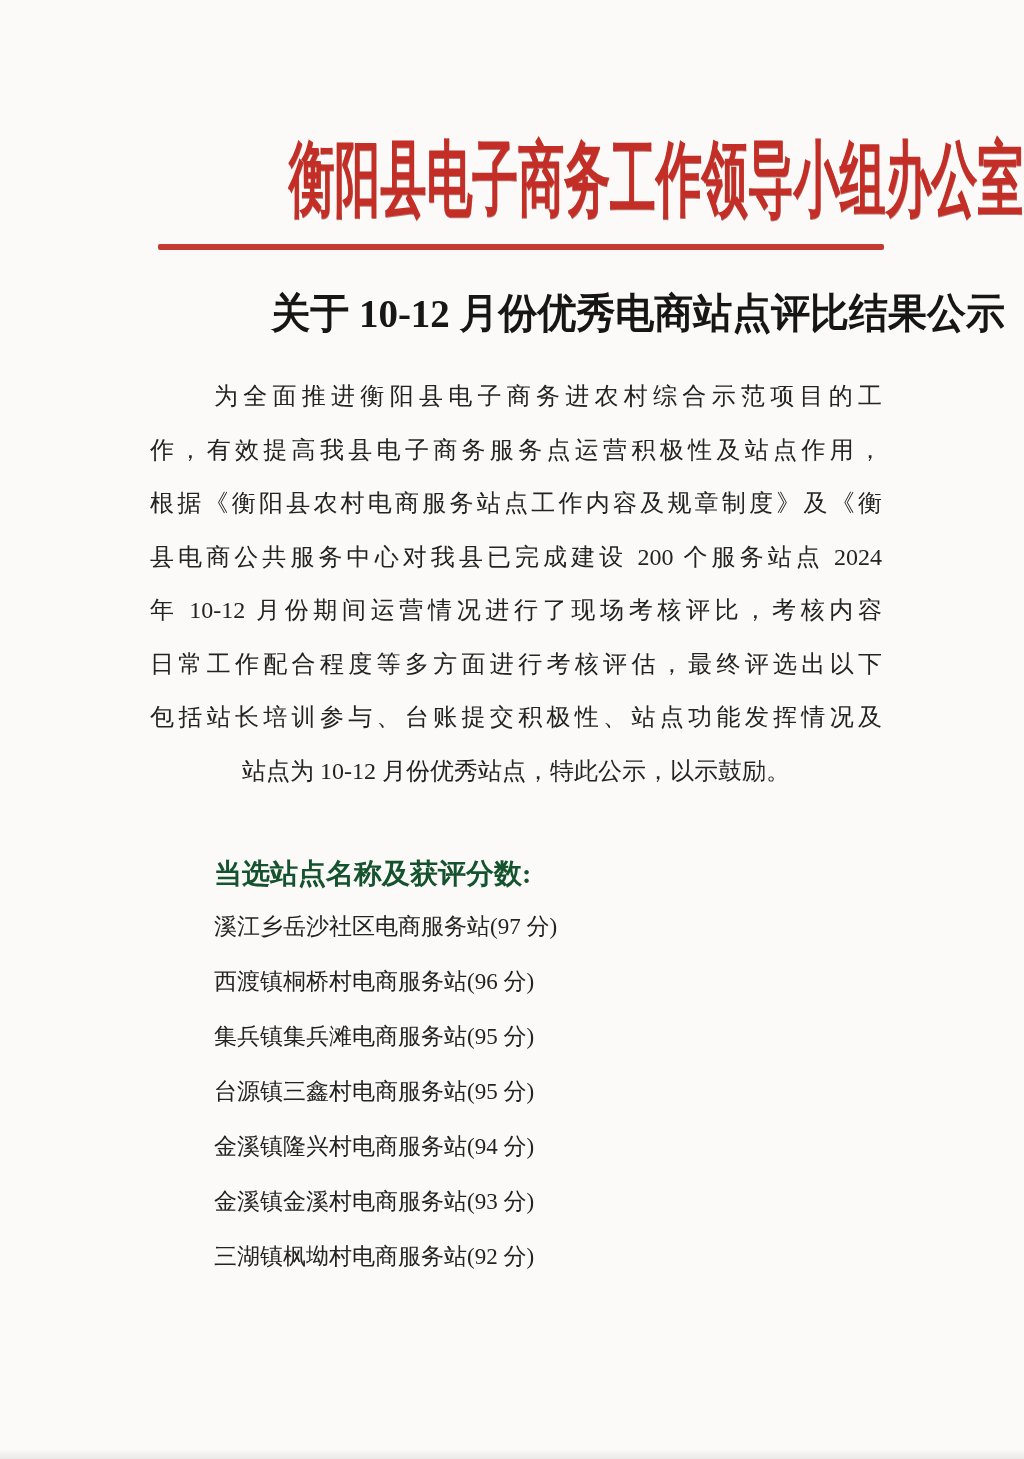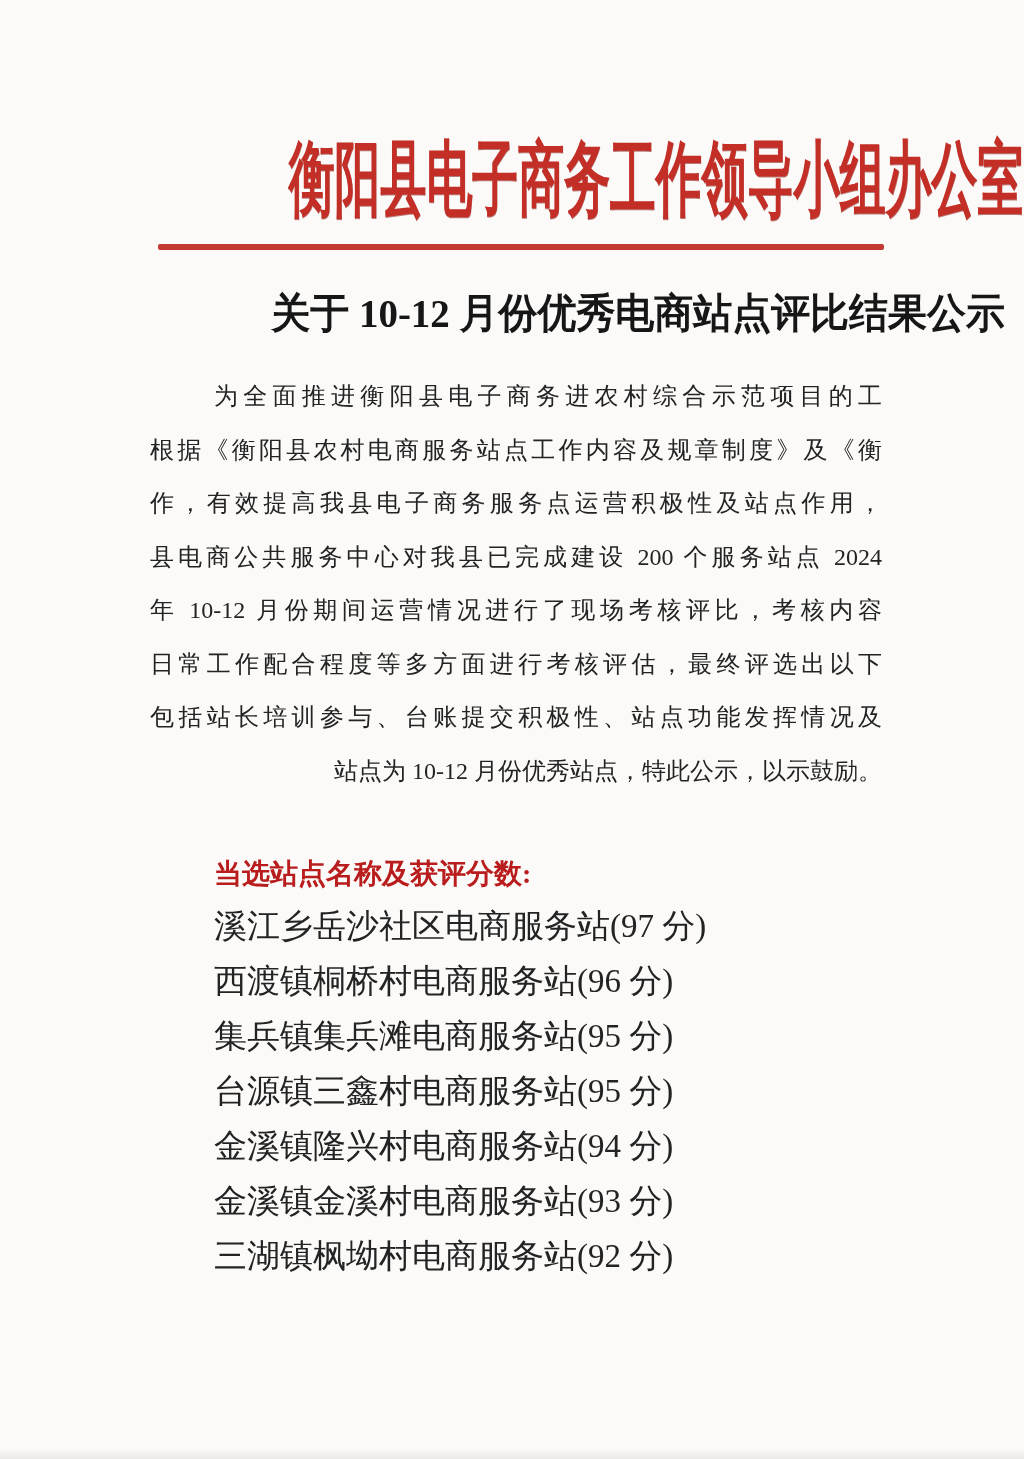--- a/index.html
+++ b/index.html
@@ -44,51 +44,51 @@
     font-size:41px;line-height:50px;font-weight:700;color:#161616;
     transform:scaleX(0.95);transform-origin:center;
   }
   .body-block{
     position:absolute;top:370px;left:150px;width:732px;
     font-size:24px;line-height:53.5px;color:#232323;
   }
   .body-line{height:53.5px;overflow:visible;}
   .jl{text-align:justify;text-align-last:justify;}
   .first-line{text-indent:64px;}
-  .left-line{text-align:right;}
+  .left-line{text-align:center;}
   .list-heading{
     position:absolute;top:847px;left:214px;
-    font-size:28px;line-height:54px;font-weight:700;color:#b91c1c;
+    font-size:28px;line-height:54px;font-weight:700;color:#14532d;
     white-space:nowrap;
   }
   .station-list{
     position:absolute;top:899px;left:214px;width:620px;
-    font-size:33px;line-height:55px;color:#232323;font-family:Liberation Serif, serif;
+    font-size:23px;line-height:55px;color:#232323;font-family:Liberation Serif, serif;
   }
   .station-line{height:55px;white-space:nowrap;}
 </style>
 </head>
 <body>
 
 <div class="page">
 
   <div class="letterhead">
     <span class="lh-inner">衡阳县电子商务工作领导小组办公室</span>
   </div>
 
   <div class="red-rule"></div>
 
   <div class="doc-title">
     <span class="dt-inner">关于 10-12 月份优秀电商站点评比结果公示</span>
   </div>
 
   <div class="body-block">
     <div class="body-line jl first-line">为全面推进衡阳县电子商务进农村综合示范项目的工</div>
+    <div class="body-line jl">作，有效提高我县电子商务服务点运营积极性及站点作用，</div>
     <div class="body-line jl">根据《衡阳县农村电商服务站点工作内容及规章制度》及《衡</div>
-    <div class="body-line jl">作，有效提高我县电子商务服务点运营积极性及站点作用，</div>
     <div class="body-line jl">县电商公共服务中心对我县已完成建设 200 个服务站点 2024</div>
     <div class="body-line jl">年 10-12 月份期间运营情况进行了现场考核评比，考核内容</div>
     <div class="body-line jl">日常工作配合程度等多方面进行考核评估，最终评选出以下</div>
     <div class="body-line jl">包括站长培训参与、台账提交积极性、站点功能发挥情况及</div>
     <div class="body-line left-line">站点为 10-12 月份优秀站点，特此公示，以示鼓励。</div>
   </div>
 
   <div class="list-heading">当选站点名称及获评分数:</div>
 
   <div class="station-list">

